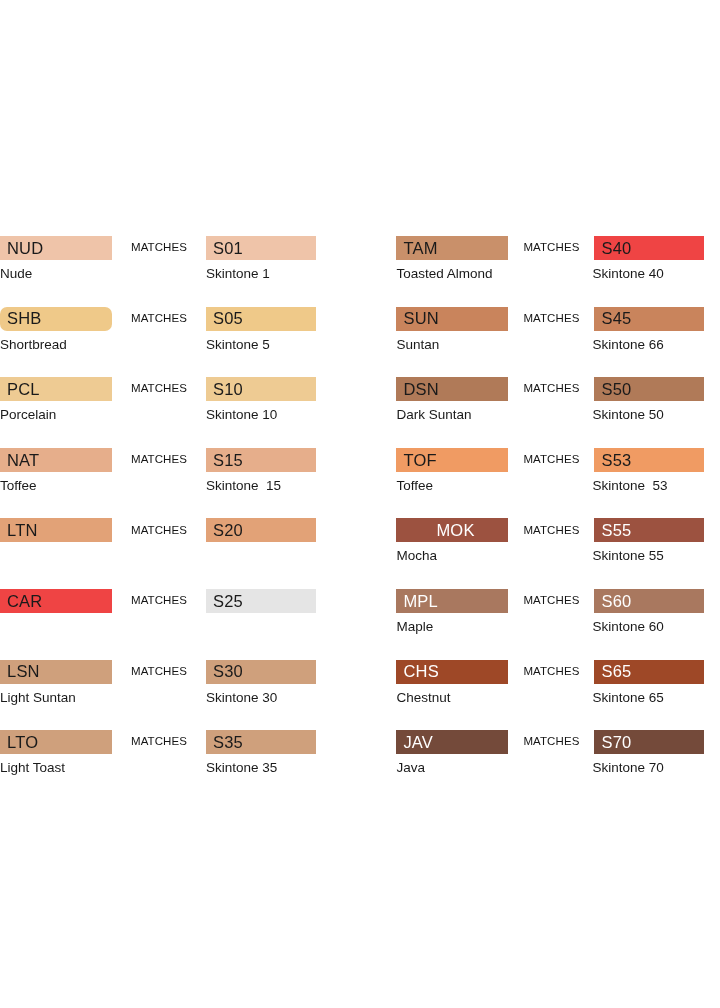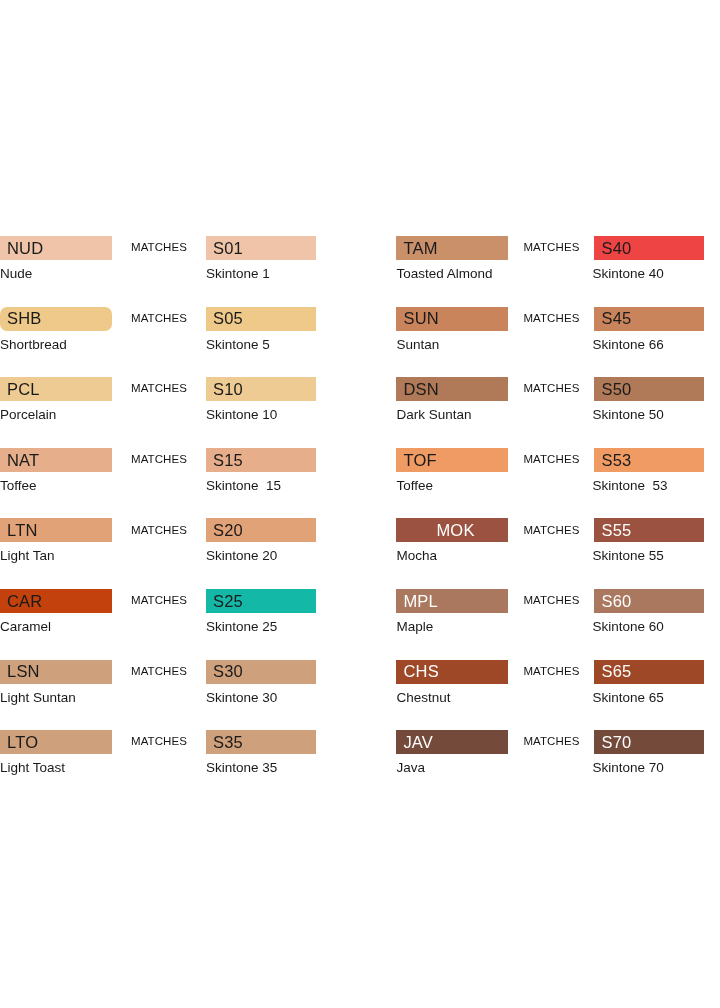--- a/index.html
+++ b/index.html
@@ -165,38 +165,30 @@
         <div class="match-row">
           <div class="row-bars">
             <div class="swatch swatch-code" style="background: rgb(226, 162, 119);">
               <span class="swatch-label" style="color: rgb(26, 26, 26);">LTN</span>
             </div>
             <div class="matches-label">MATCHES</div>
             <div class="swatch swatch-tone" style="background: rgb(226, 162, 119);">
               <span class="swatch-label" style="color: rgb(26, 26, 26);">S20</span>
             </div>
           </div>
-          <div class="row-names">
-            <div class="name-text name-code">Light Tan</div>
-            <div class="name-text name-tone">Skintone 20</div>
-          </div>
-        </div>
-        <div class="match-row">
-          <div class="row-bars">
-            <div class="swatch swatch-code" style="background: #c2410c;">
+        </div>
+        <div class="match-row">
+          <div class="row-bars">
+            <div class="swatch swatch-code" style="background: #ef4444;">
               <span class="swatch-label" style="color: rgb(26, 26, 26);">CAR</span>
             </div>
             <div class="matches-label">MATCHES</div>
-            <div class="swatch swatch-tone" style="background: #14b8a6; text-align: center;">
+            <div class="swatch swatch-tone" style="background: #e5e5e5; text-align: center;">
               <span class="swatch-label" style="color: rgb(26, 26, 26);">S25</span>
             </div>
-          </div>
-          <div class="row-names">
-            <div class="name-text name-code">Caramel</div>
-            <div class="name-text name-tone">Skintone 25</div>
           </div>
         </div>
         <div class="match-row">
           <div class="row-bars">
             <div class="swatch swatch-code" style="background: rgb(207, 160, 124);">
               <span class="swatch-label" style="color: rgb(26, 26, 26);">LSN</span>
             </div>
             <div class="matches-label">MATCHES</div>
             <div class="swatch swatch-tone" style="background: rgb(207, 160, 124);">
               <span class="swatch-label" style="color: rgb(26, 26, 26);">S30</span>

